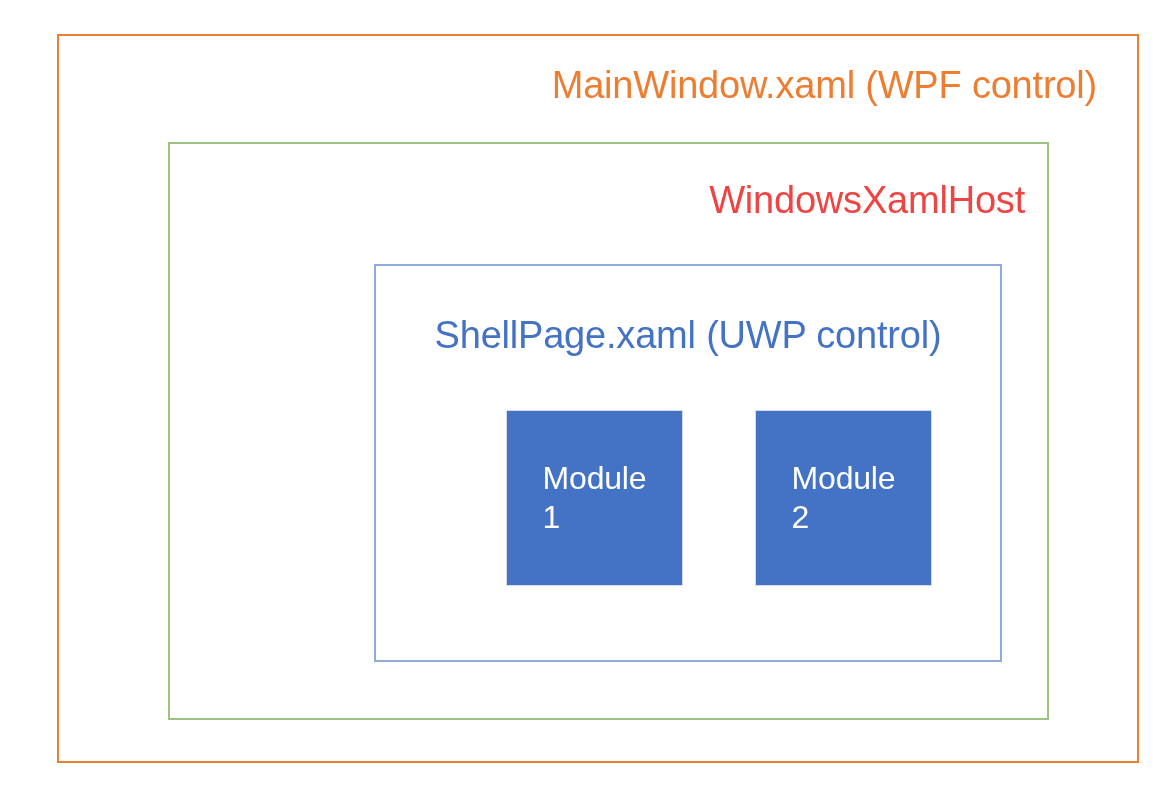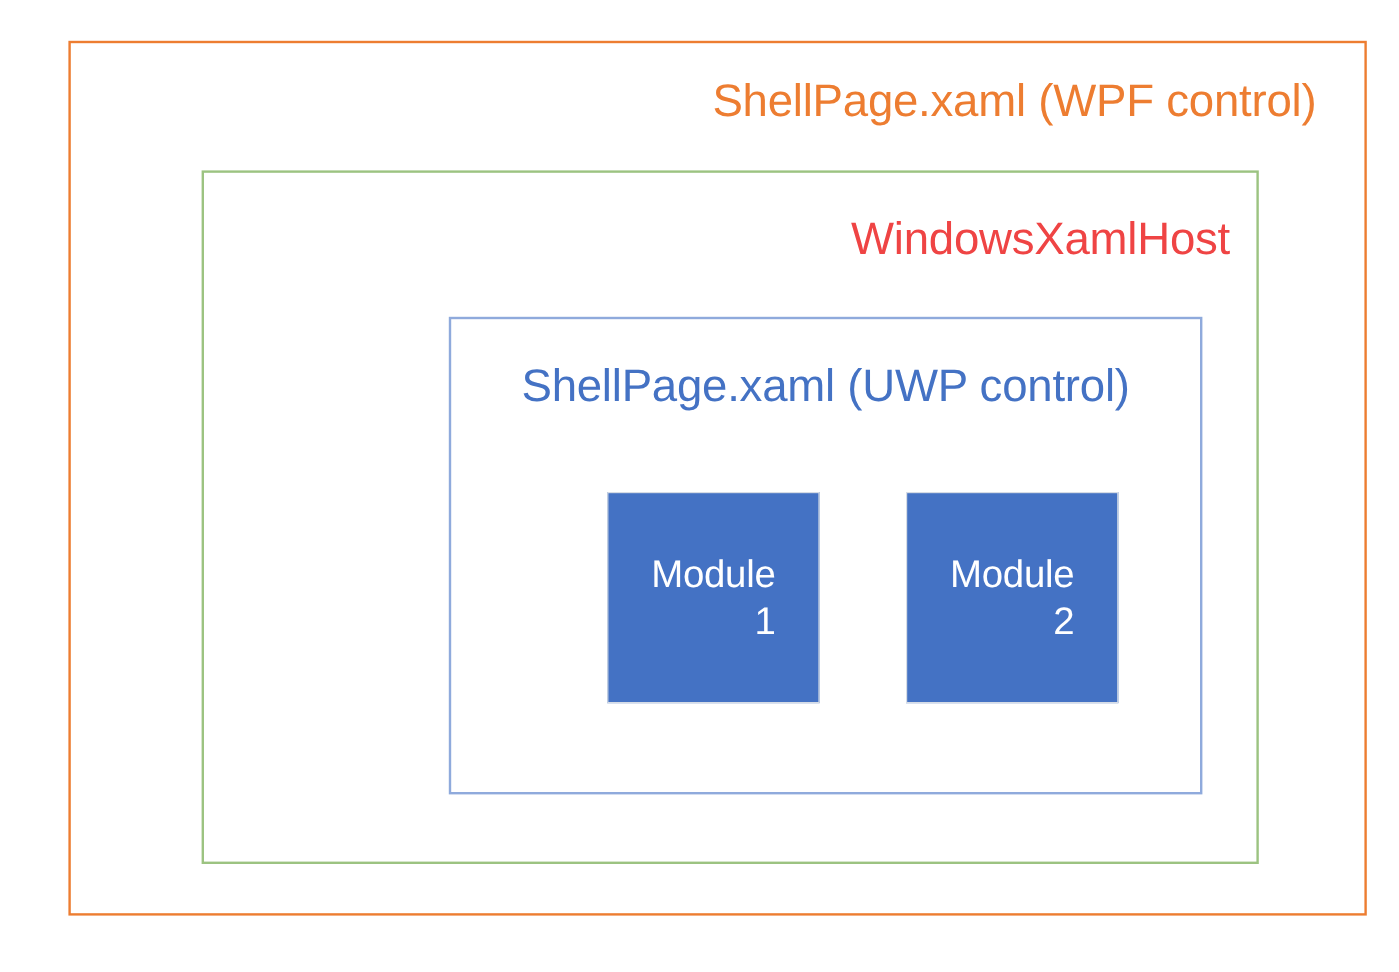--- a/index.html
+++ b/index.html
@@ -73,21 +73,21 @@
     width: 628px;
     height: 398px;
     box-sizing: border-box;
     border: 2px solid #8FAADC;
     background: #ffffff;
   }
   .label-inner {
     position: absolute;
     left: 0;
     right: 0;
-    top: 35px;
+    top: 48px;
     text-align: center;
     font-size: 38px;
     line-height: 1.12;
     color: #4472C4;
     white-space: nowrap;
     letter-spacing: -0.2px;
   }
 
   
   .module-row {
@@ -111,33 +111,33 @@
     justify-content: center;
     pointer-events: auto;
   }
   .module-1 { left: 130px; }
   .module-2 { left: 379px; }
 
   .module-text {
     color: #ffffff;
     font-size: 32px;
     line-height: 1.23;
-    text-align: right;
+    text-align: left;
     white-space: pre-line;
     letter-spacing: -0.2px;
   }
 </style>
 </head>
 <body>
 
 <div class="canvas">
 
   <div class="box-outer">
 
-    <div class="label-outer">ShellPage.xaml (WPF control)</div>
+    <div class="label-outer">MainWindow.xaml (WPF control)</div>
 
     <div class="box-middle">
 
       <div class="label-middle">WindowsXamlHost</div>
 
       <div class="box-inner">
 
         <div class="label-inner">ShellPage.xaml (UWP control)</div>
 
         <div class="module-row">

